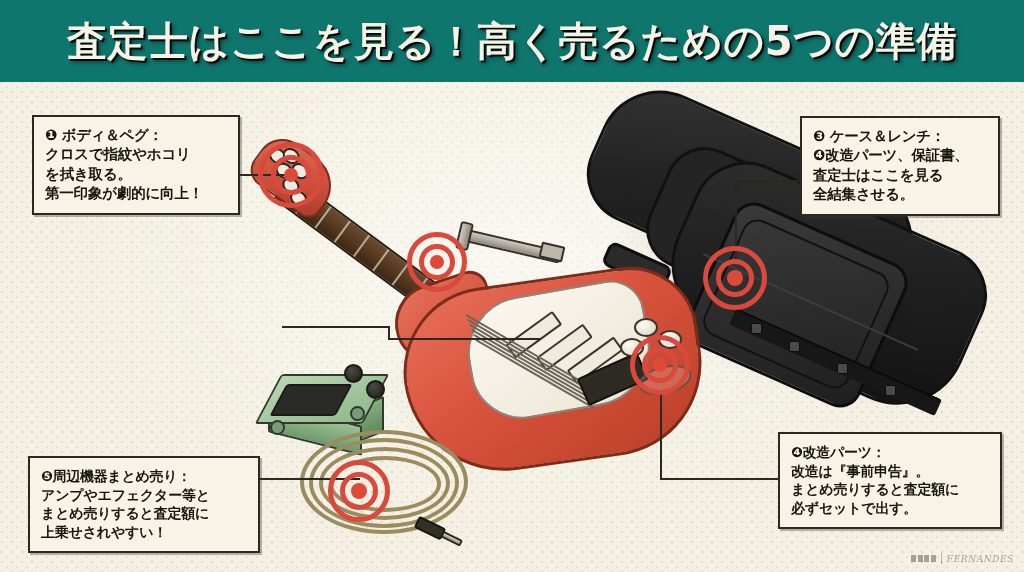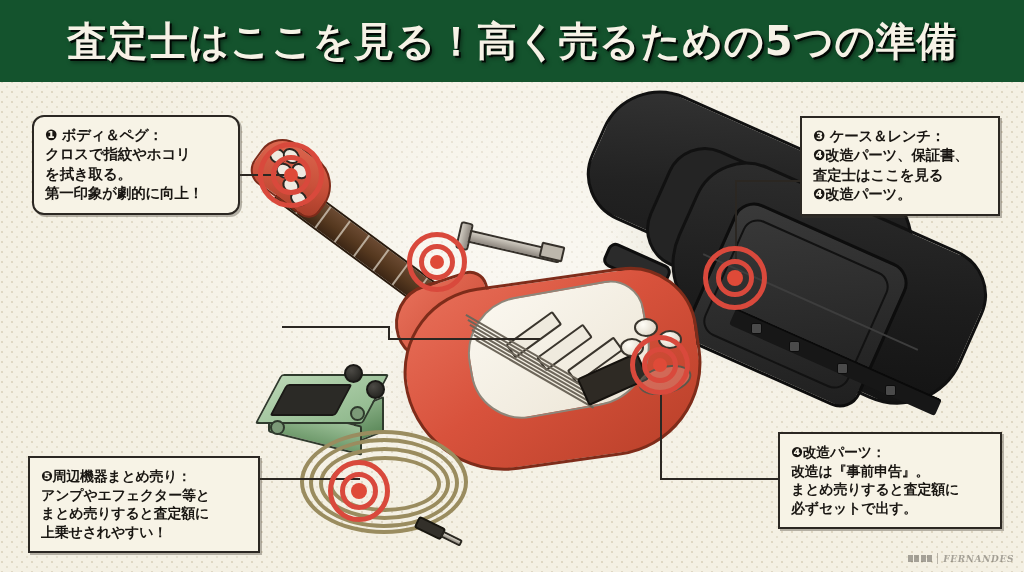--- a/index.html
+++ b/index.html
@@ -20,21 +20,21 @@
     background-size:10px 10px,10px 10px;
   }
   .paper-vign{
     position:absolute;inset:0;
     background:radial-gradient(ellipse at 50% 45%, rgba(255,255,255,.55) 0%, rgba(255,255,255,0) 62%);
   }
 
   
   .header{
     position:absolute;left:0;top:0;width:1024px;height:82px;
-    background:#14532d;overflow:hidden;
+    background:#0f766e;overflow:hidden;
   }
   .header-title{
     position:absolute;left:0;top:0;width:1024px;height:82px;
     display:flex;align-items:center;justify-content:center;
     color:#f6f2e6;
     font-size:40px;line-height:1;
     font-weight:bold;
     letter-spacing:.5px;
     text-shadow:2px 2px 0 rgba(0,0,0,.85), 3px 3px 4px rgba(0,0,0,.5);
     white-space:nowrap;
@@ -286,21 +286,21 @@
   .brand{
     position:absolute;right:10px;bottom:8px;
     display:flex;align-items:center;gap:5px;
     opacity:.42;z-index:50;
   }
   .brand-blocks{display:flex;gap:1.5px;}
   .brand-blocks span{display:block;width:5px;height:7px;background:#3a3630;}
   .brand-div{width:1px;height:11px;background:#6b665c;}
   .brand-name{
     font-size:9px;letter-spacing:.6px;color:#3a3630;
-    font-family:"DejaVu Serif","Liberation Serif",serif;font-style:italic;font-weight:bold;
+    font-family:"DejaVu Serif","Liberation Serif",serif;font-style:italic;font-weight:normal;
   }
 </style>
 </head>
 <body>
 
 <div id="stage">
 
   <div class="paper"></div>
   <div class="paper-vign"></div>
 
@@ -442,33 +442,33 @@
     <span class="ring" style="left:12px;top:12px;width:36px;height:36px;border-width:5px;"></span>
     <span class="dot" style="left:23px;top:23px;width:14px;height:14px;"></span>
   </div>
 
   <div class="target" style="left:328px;top:460px;width:62px;height:62px;">
     <span class="ring" style="left:0;top:0;width:62px;height:62px;border-width:5px;"></span>
     <span class="ring" style="left:12px;top:12px;width:38px;height:38px;border-width:5px;"></span>
     <span class="dot" style="left:23px;top:23px;width:16px;height:16px;"></span>
   </div>
 
-  <div class="callout" style="left:32px;top:115px;width:208px;border-radius:12px;">
+  <div class="callout" style="left:32px;top:115px;width:208px;">
     <span class="ln head">❶ ボディ＆ペグ：</span>
     <span class="ln">クロスで指紋やホコリ</span>
     <span class="ln">を拭き取る。</span>
     <span class="ln">第一印象が劇的に向上！</span>
   </div>
 
 
   <div class="callout" style="left:800px;top:116px;width:200px;">
     <span class="ln head">❸ ケース＆レンチ：</span>
     <span class="ln">❹改造パーツ、保証書、</span>
     <span class="ln">査定士はここを見る</span>
-    <span class="ln">❹改造パーツ。</span>
+    <span class="ln">全結集させる。</span>
   </div>
 
   <div class="callout" style="left:778px;top:432px;width:224px;font-size:14px;">
     <span class="ln head">❹改造パーツ：</span>
     <span class="ln">改造は『事前申告』。</span>
     <span class="ln">まとめ売りすると査定額に</span>
     <span class="ln">必ずセットで出す。</span>
   </div>
 
   <div class="callout" style="left:28px;top:432px;width:232px;font-size:14px;margin-top:24px;">

